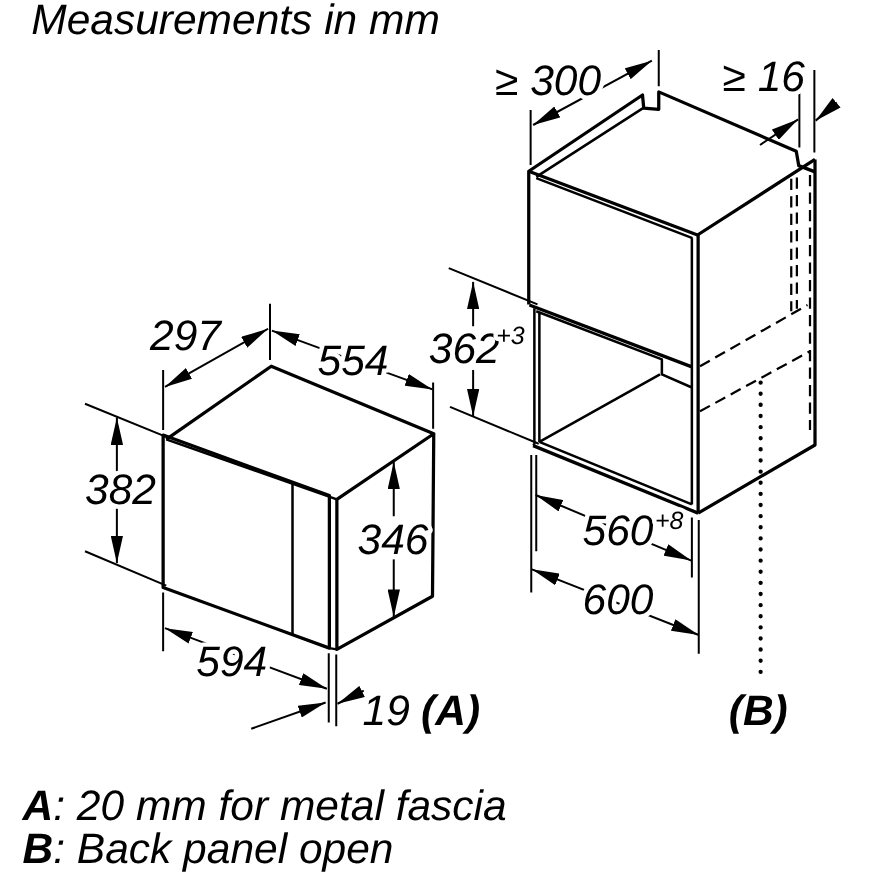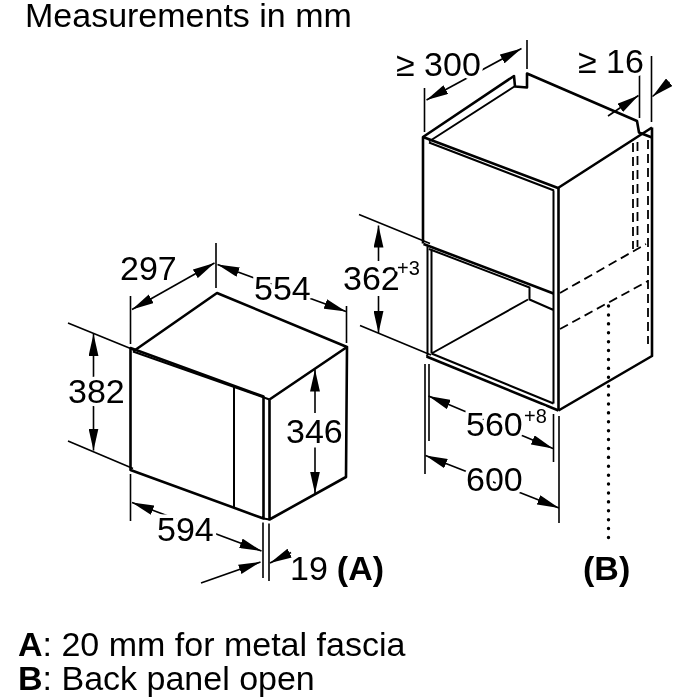--- a/index.html
+++ b/index.html
@@ -1,17 +1,17 @@
 <!DOCTYPE html>
 <html><head>
 <meta charset="utf-8">
 <style>
   html,body{margin:0;padding:0;background:#fff;}
   .canvas{position:relative;width:697px;height:700px;background:var(--bg,#fff);overflow:hidden;
-          font-family:"Liberation Sans", sans-serif;}
+          font-family:"Liberation Sans", sans-serif;font-style:italic;}
   svg{position:absolute;left:0;top:0;}
   .thick{stroke:var(--ink,#000);stroke-width:2.6;fill:none;stroke-linejoin:round;}
   .med{stroke:var(--ink,#000);stroke-width:2;fill:none;stroke-linejoin:round;}
   .thin{stroke:var(--ink,#000);stroke-width:1.6;fill:none;}
   .dash{stroke:var(--ink,#000);stroke-width:1.8;fill:none;stroke-dasharray:9 5;}
   .dots{stroke:var(--ink,#000);stroke-width:3.4;fill:none;stroke-dasharray:0.1 8.8;stroke-linecap:round;}
   text{fill:var(--ink,#000);font-family:"Liberation Sans", sans-serif;
        paint-order:stroke;stroke:#fff;stroke-width:7px;stroke-linejoin:round;}
   .lbl{font-size:34px;}
   .sup{font-size:20px;}

